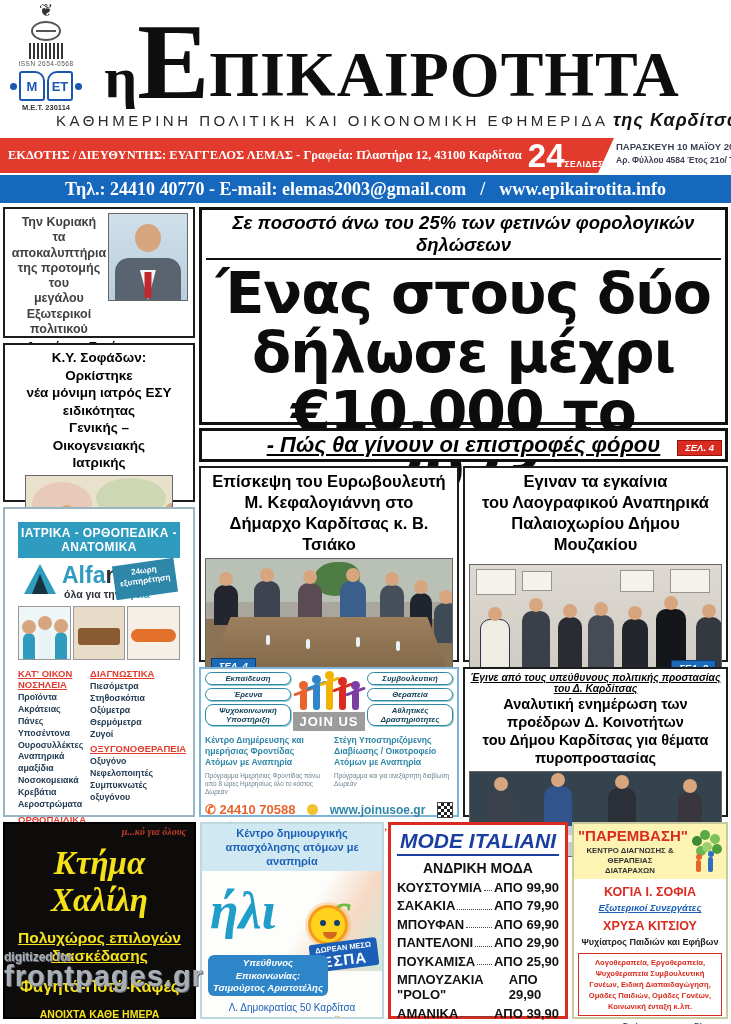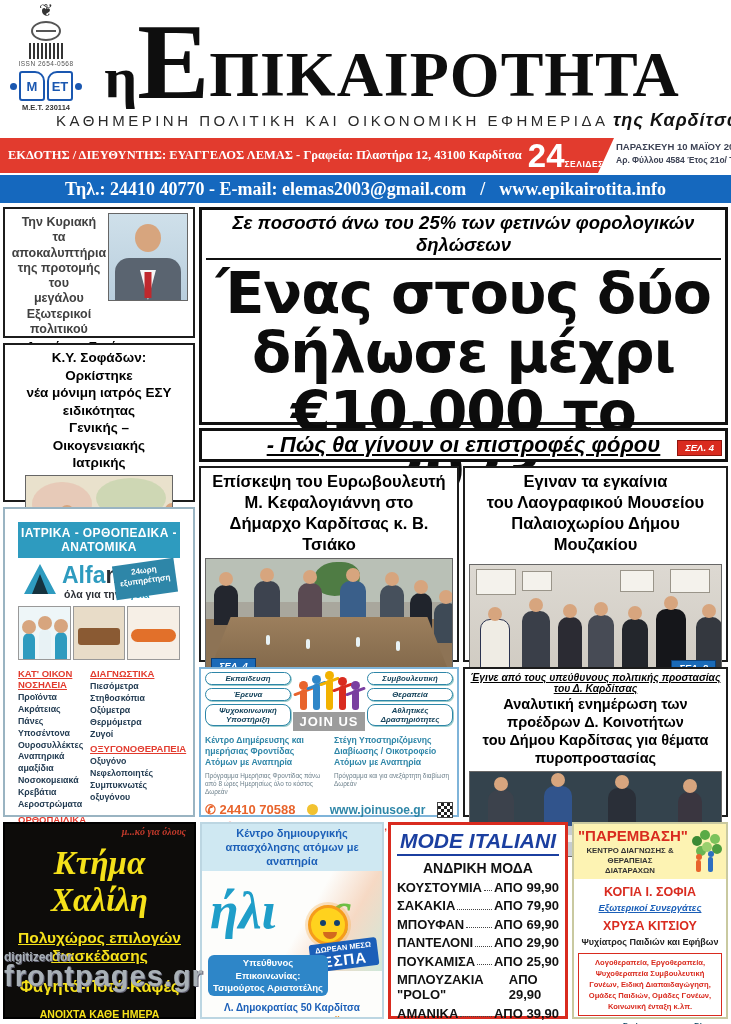--- a/index.html
+++ b/index.html
@@ -137,22 +137,22 @@
   .ilios { left:200px; top:822px; width:184px; height:197px; border:2px solid #bcd6e2; background:#fdfdfb; text-align:center; position:absolute; overflow:hidden; }
   .il-head { background:#cfe8f2; color:#1b5fb8; font-weight:bold; font-size:11px; line-height:1.25; padding:3px 2px; }
   .il-art { position:relative; height:100px; background:linear-gradient(120deg,#fdfdfb 55%,#f6d9c4 75%,#cfe8da 100%); }
   .il-word { position:absolute; left:8px; top:14px; font-family:"Liberation Serif", serif; font-style:italic; font-weight:bold; font-size:52px; line-height:1; }
   .il-sun { position:absolute; right:34px; top:34px; width:40px; height:40px; border-radius:50%; background:#ffd21e; border:3px solid #f59c1b; box-shadow:0 0 0 3px rgba(245,156,27,.25); }
   .il-sun::before { content:""; position:absolute; left:9px; top:12px; width:6px; height:6px; border-radius:50%; background:#14406e; box-shadow:14px 0 0 #14406e; }
   .il-sun::after { content:""; position:absolute; left:12px; top:24px; width:14px; height:7px; border-radius:0 0 10px 10px; background:#d2691e; }
   .il-espa { position:absolute; right:4px; bottom:2px; background:#1b5fb8; color:#fff; transform:rotate(-7deg); padding:2px 6px; border-radius:3px; }
   .il-espa .e1 { font-size:7.5px; font-weight:bold; display:block; }
   .il-espa .e2 { font-size:15px; font-weight:bold; letter-spacing:1px; display:block; line-height:1; }
-  .il-contact { background:#2e86c8; color:#fff; font-weight:bold; font-size:9.5px; line-height:1.3; border-radius:6px; width:120px; margin:0 0 0 6px; padding:2px 4px; text-align:center; position:relative; top:-16px; }
-  .il-addr { color:#1b5fb8; font-weight:bold; font-size:10px; margin-top:-10px; }
+  .il-contact { background:#2e86c8; color:#fff; font-weight:bold; font-size:9.5px; line-height:1.3; border-radius:6px; width:120px; margin:0 0 0 6px; padding:2px 4px; text-align:center; position:relative; top:-16px;font-style:italic; }
+  .il-addr { color:#1b5fb8; font-weight:normal; font-size:10px; margin-top:-10px; }
   .il-mail { font-size:9px; font-weight:bold; color:#555; margin-top:2px; }
   .il-mail .k { color:#d92b1f; } .il-mail .e { color:#e8912c; }
 
   .mode { left:388px; top:822px; width:180px; height:197px; border:3px solid #d92b1f; background:#fff; padding:4px 6px; position:absolute; }
   .mo-title { color:#1b3fa0; font-weight:bold; font-size:21px; text-align:center; border-bottom:2px solid #1b3fa0; padding-bottom:1px; font-style:italic; }
   .mo-sub { color:#111; font-weight:bold; font-size:14px; text-align:center; margin:4px 0 3px; }
   .mo-row { display:flex; align-items:center; font-weight:bold; font-size:13px; color:#111; margin-top:3.5px; }
   .mo-lead { flex:1; border-bottom:1.5px dotted #444; margin:0 2px; height:8px; }
   .mo-foot { color:#1b5fb8; font-weight:bold; font-size:10.5px; text-align:center; margin-top:5px; }
 
@@ -373,21 +373,21 @@
       <div class="bottle" style="left:100px;bottom:30px;"></div>
       <div class="bottle" style="left:150px;bottom:32px;"></div>
       <div class="bottle" style="left:190px;bottom:28px;"></div>
       <span class="badge ph-badge-bl">ΣΕΛ. 4</span>
     </div>
   </div>
 
   <div class="nbox artbox rgt">
     <div class="art-title">
       <div>Εγιναν τα εγκαίνια</div>
-        <div>του Λαογραφικού Μουσείου</div>
+        <div>του Λαογραφικού Αναπηρικά</div>
         <div>Παλαιοχωρίου Δήμου Μουζακίου</div>
     </div>
     <div class="photo rgt-photo sc-museum">
       <div class="frame" style="left:6px;top:4px;width:40px;height:26px;"></div>
       <div class="frame" style="left:52px;top:6px;width:30px;height:20px;"></div>
       <div class="frame" style="left:150px;top:5px;width:34px;height:22px;"></div>
       <div class="frame" style="left:200px;top:4px;width:40px;height:24px;"></div>
       <div class="fig" style="left:10px;bottom:0;width:30px;height:62px;background:#efece4;border:1px solid #2b3350;"></div>
       <div class="fig" style="left:52px;bottom:0;width:28px;height:70px;background:#3a3f49;"></div>
       <div class="fig" style="left:88px;bottom:0;width:24px;height:64px;background:#2b2b33;"></div>

